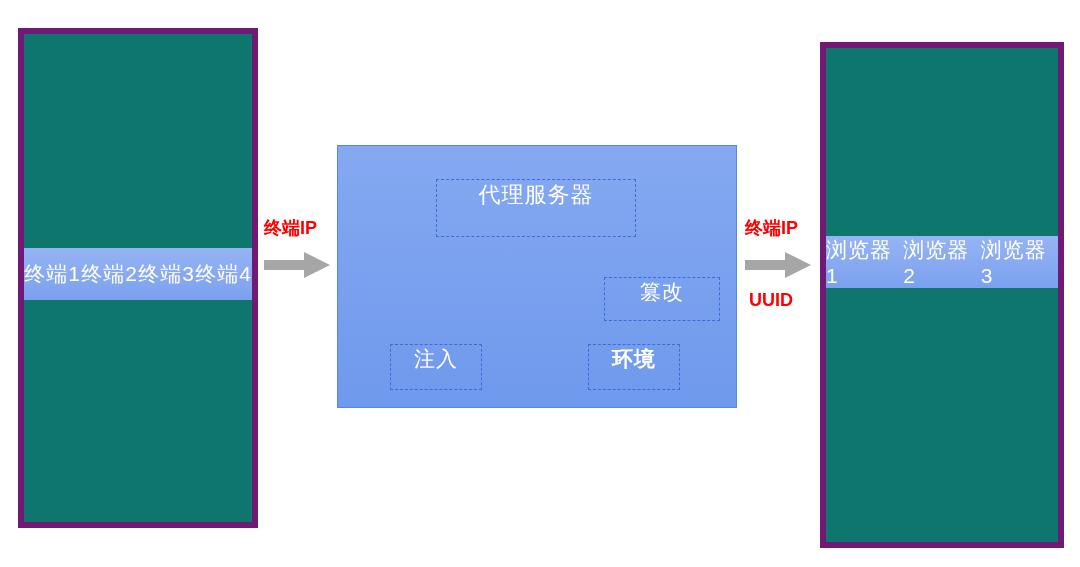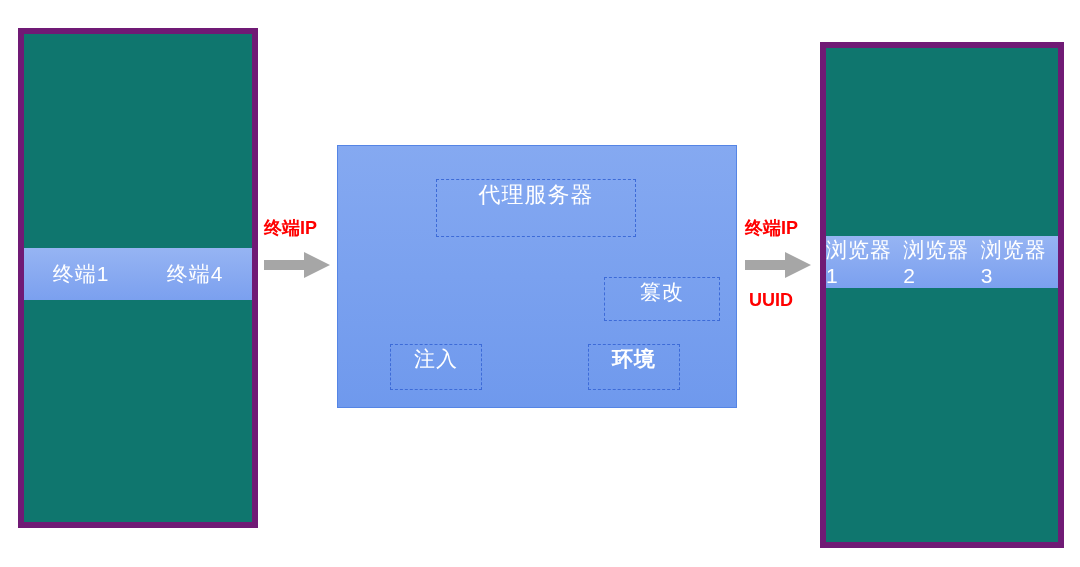--- a/index.html
+++ b/index.html
@@ -85,20 +85,26 @@
 </head>
 <body>
 
 <div class="canvas">
 
   <div class="group-container group-left">
     <div class="node">
       <span>终端1</span>
     </div>
     <div class="node">
+      <span>终端2</span>
+    </div>
+    <div class="node">
+      <span>终端3</span>
+    </div>
+    <div class="node">
       <span>终端4</span>
     </div>
   </div>
 
   <div class="flow-label flow-label-left-top">终端IP</div>
   <svg class="arrow-icon arrow-left-icon" viewBox="0 0 66 30" aria-hidden="true">
     <polygon points="0,10 40,10 40,2 66,15 40,28 40,20 0,20" fill="#a6a6a6"></polygon>
   </svg>
 
   <div class="proxy-box">

